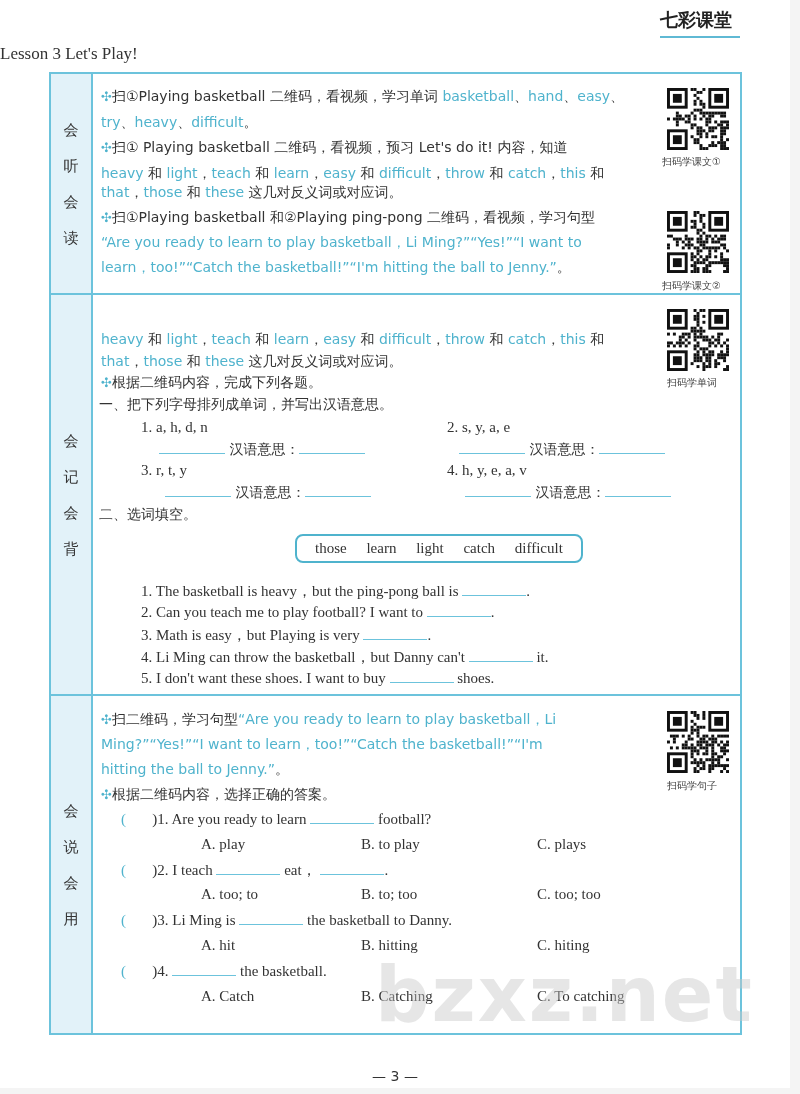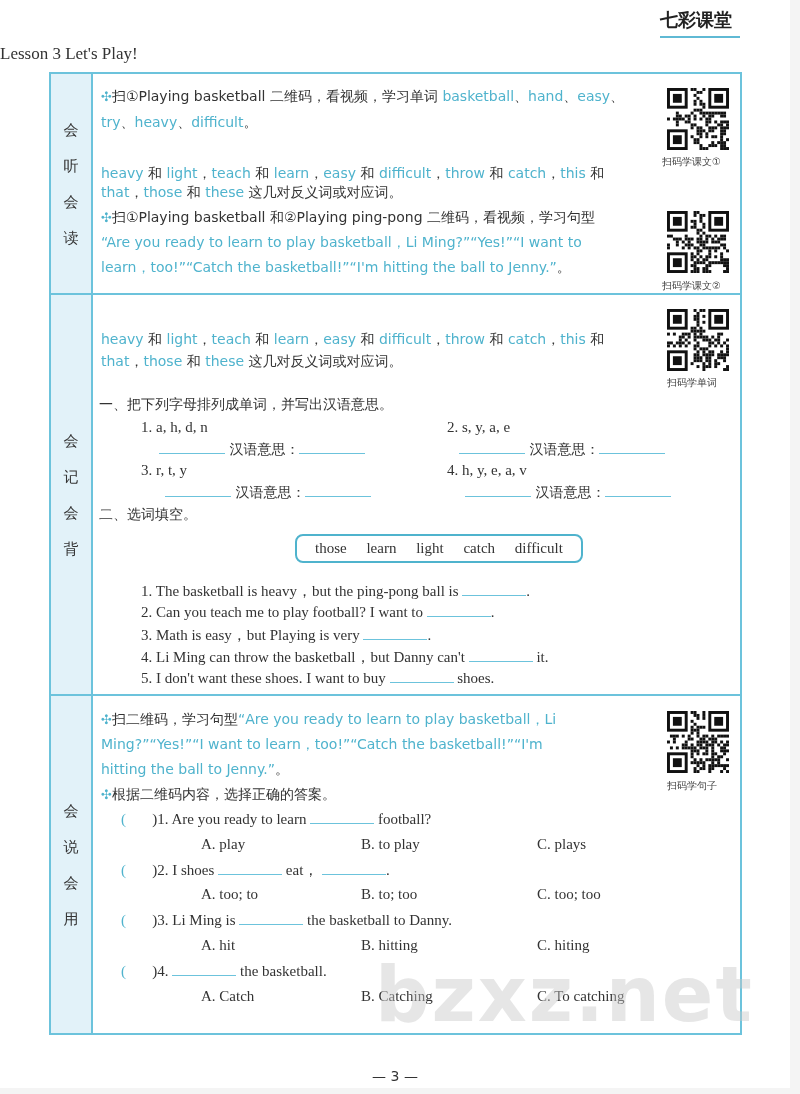--- a/index.html
+++ b/index.html
@@ -49,20 +49,21 @@
     <div class="section" style="top:0;height:221px;">
       <div class="side">
         <span>会</span>
         <span>听</span>
         <span>会</span>
         <span>读</span>
       </div>
       <div class="content">
         <div class="ln cn" style="top:5px"><span class="bullet">✣</span><span>扫①Playing basketball 二维码，看视频，学习单词 </span><span class="blue">basketball</span><span>、</span><span class="blue">hand</span><span>、</span><span class="blue">easy</span><span>、</span></div>
         <div class="ln cn" style="top:31px"><span class="blue">try</span><span>、</span><span class="blue">heavy</span><span>、</span><span class="blue">difficult</span><span>。</span></div>
+        <div class="ln cn" style="top:56px"><span class="bullet">✣</span><span>扫① Playing basketball 二维码，看视频，预习 Let's do it! 内容，知道</span></div>
         <div class="ln cn" style="top:82px"><span class="blue">heavy</span><span> 和 </span><span class="blue">light</span><span>，</span><span class="blue">teach</span><span> 和 </span><span class="blue">learn</span><span>，</span><span class="blue">easy</span><span> 和 </span><span class="blue">difficult</span><span>，</span><span class="blue">throw</span><span> 和 </span><span class="blue">catch</span><span>，</span><span class="blue">this</span><span> 和</span></div>
         <div class="ln cn" style="top:101px"><span class="blue">that</span><span>，</span><span class="blue">those</span><span> 和 </span><span class="blue">these</span><span> 这几对反义词或对应词。</span></div>
         <div class="ln cn" style="top:126px"><span class="bullet">✣</span><span>扫①Playing basketball 和②Playing ping-pong 二维码，看视频，学习句型</span></div>
         <div class="ln cn" style="top:151px"><span class="blue">“Are you ready to learn to play basketball，Li Ming?”“Yes!”“I want to</span></div>
         <div class="ln cn" style="top:176px"><span class="blue">learn，too!”“Catch the basketball!”“I'm hitting the ball to Jenny.”</span><span>。</span></div>
         <div class="qr" style="left:566px;top:5px">
             <svg viewBox="0 0 62 62" xmlns="http://www.w3.org/2000/svg">
               <rect x="23.61904761904762" y="0" width="2.9523809523809526" height="2.9523809523809526" fill="#111"></rect>
               <rect x="26.571428571428573" y="0" width="2.9523809523809526" height="2.9523809523809526" fill="#111"></rect>
               <rect x="35.42857142857143" y="0" width="2.9523809523809526" height="2.9523809523809526" fill="#111"></rect>
@@ -331,20 +332,21 @@
     <div class="section" style="top:221px;height:401px;">
       <div class="side">
         <span>会</span>
         <span>记</span>
         <span>会</span>
         <span>背</span>
       </div>
       <div class="content">
         <div class="ln cn" style="top:27px"><span class="blue">heavy</span><span> 和 </span><span class="blue">light</span><span>，</span><span class="blue">teach</span><span> 和 </span><span class="blue">learn</span><span>，</span><span class="blue">easy</span><span> 和 </span><span class="blue">difficult</span><span>，</span><span class="blue">throw</span><span> 和 </span><span class="blue">catch</span><span>，</span><span class="blue">this</span><span> 和</span></div>
         <div class="ln cn" style="top:49px"><span class="blue">that</span><span>，</span><span class="blue">those</span><span> 和 </span><span class="blue">these</span><span> 这几对反义词或对应词。</span></div>
+        <div class="ln cn" style="top:70px"><span class="bullet">✣</span><span>根据二维码内容，完成下列各题。</span></div>
         <div class="qr" style="left:566px;top:5px">
             <svg viewBox="0 0 62 62" xmlns="http://www.w3.org/2000/svg">
               <rect x="26.571428571428573" y="0" width="2.9523809523809526" height="2.9523809523809526" fill="#111"></rect>
               <rect x="32.47619047619048" y="0" width="2.9523809523809526" height="2.9523809523809526" fill="#111"></rect>
               <rect x="35.42857142857143" y="0" width="2.9523809523809526" height="2.9523809523809526" fill="#111"></rect>
               <rect x="29.523809523809526" y="2.9523809523809526" width="2.9523809523809526" height="2.9523809523809526" fill="#111"></rect>
               <rect x="26.571428571428573" y="5.904761904761905" width="2.9523809523809526" height="2.9523809523809526" fill="#111"></rect>
               <rect x="29.523809523809526" y="5.904761904761905" width="2.9523809523809526" height="2.9523809523809526" fill="#111"></rect>
               <rect x="35.42857142857143" y="5.904761904761905" width="2.9523809523809526" height="2.9523809523809526" fill="#111"></rect>
               <rect x="26.571428571428573" y="8.857142857142858" width="2.9523809523809526" height="2.9523809523809526" fill="#111"></rect>
@@ -656,21 +658,21 @@
               <rect x="5.904761904761905" y="47.23809523809524" width="8.857142857142858" height="8.857142857142858" fill="#111"></rect>
             </svg>
           </div>
         <div class="qr-cap" style="left:566px;top:74px">扫码学句子</div>
 
         <div class="ln" style="top:106px;left:20px"><span class="paren">(&nbsp;&nbsp;&nbsp;&nbsp;&nbsp;&nbsp;&nbsp;</span><span>)1.</span> <span>Are you ready to learn</span> <span class="blank" style="width:64px"></span> <span>football?</span></div>
         <div class="ln" style="top:131px;left:100px">A.  play</div>
         <div class="ln" style="top:131px;left:260px">B.  to play</div>
         <div class="ln" style="top:131px;left:436px">C.  plays</div>
 
-        <div class="ln" style="top:156px;left:20px"><span class="paren">(&nbsp;&nbsp;&nbsp;&nbsp;&nbsp;&nbsp;&nbsp;</span><span>)2.</span> <span>I shoes</span> <span class="blank" style="width:64px"></span> <span>eat，</span> <span class="blank" style="width:64px"></span><span>.</span></div>
+        <div class="ln" style="top:156px;left:20px"><span class="paren">(&nbsp;&nbsp;&nbsp;&nbsp;&nbsp;&nbsp;&nbsp;</span><span>)2.</span> <span>I teach</span> <span class="blank" style="width:64px"></span> <span>eat，</span> <span class="blank" style="width:64px"></span><span>.</span></div>
         <div class="ln" style="top:181px;left:100px">A.  too; to</div>
         <div class="ln" style="top:181px;left:260px">B.  to; too</div>
         <div class="ln" style="top:181px;left:436px">C.  too; too</div>
 
         <div class="ln" style="top:207px;left:20px"><span class="paren">(&nbsp;&nbsp;&nbsp;&nbsp;&nbsp;&nbsp;&nbsp;</span><span>)3.</span> <span>Li Ming is</span> <span class="blank" style="width:64px"></span> <span>the basketball to Danny.</span></div>
         <div class="ln" style="top:232px;left:100px">A.  hit</div>
         <div class="ln" style="top:232px;left:260px">B.  hitting</div>
         <div class="ln" style="top:232px;left:436px">C.  hiting</div>
 
         <div class="ln" style="top:258px;left:20px"><span class="paren">(&nbsp;&nbsp;&nbsp;&nbsp;&nbsp;&nbsp;&nbsp;</span><span>)4.</span> <span class="blank" style="width:64px"></span> <span>the basketball.</span></div>

